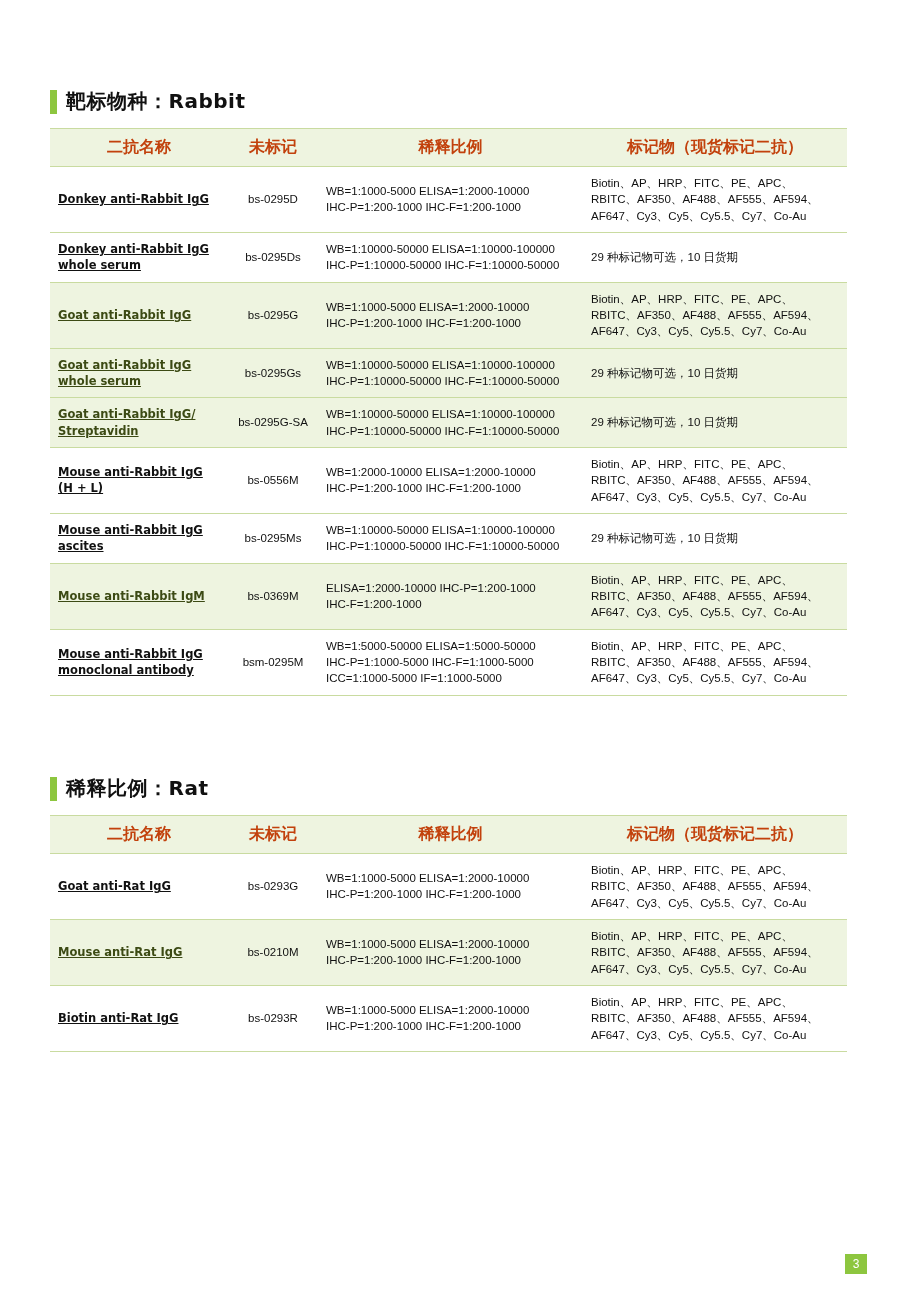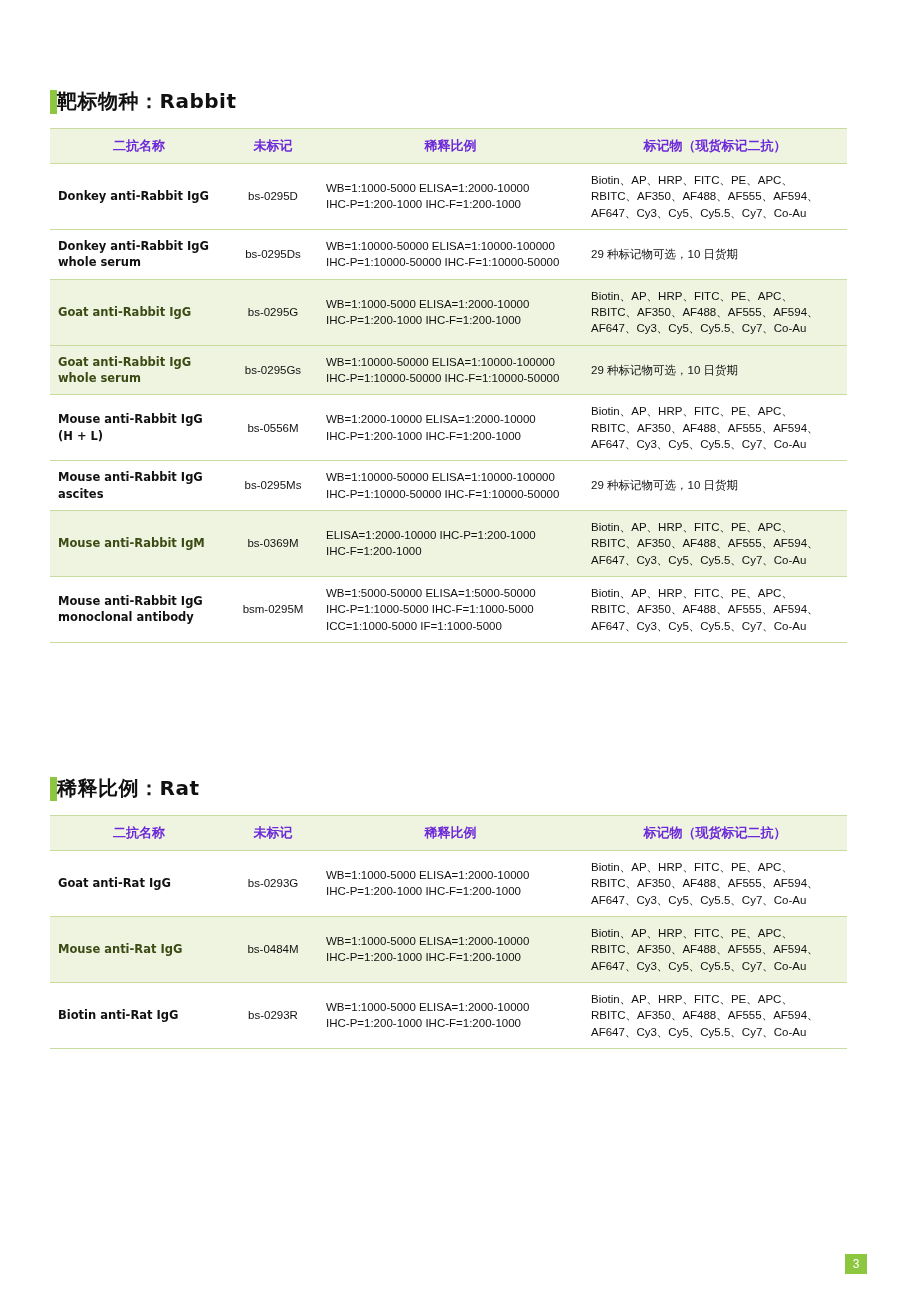--- a/index.html
+++ b/index.html
@@ -23,20 +23,21 @@
     padding: 0 50px;
   }
   .section {
     position: absolute;
     left: 50px;
     width: 817px;
   }
   .section-title {
     display: flex;
     align-items: center;
+    gap: 9px;
     margin-bottom: 13px;
   }
   .title-bar {
     width: 7px;
     height: 24px;
     background: #8dc63f;
     display: block;
     flex: 0 0 auto;
   }
   .title-text {
@@ -54,23 +55,23 @@
   }
   table.ab th, table.ab td {
     border-top: 1px solid #c9dba0;
     border-bottom: 1px solid #c9dba0;
     border-left: none;
     border-right: none;
     vertical-align: middle;
   }
   table.ab th {
     background: #eef4e0;
-    color: #6d28d9;
+    color: #c2410c;
     font-family: "DejaVu Sans", sans-serif;
-    font-size: 13px;
+    font-size: 16px;
     font-weight: bold;
     text-align: center;
     padding: 8px 4px;
     border-top: 1px solid #c9dba0;
     border-bottom: 1px solid #c9dba0;
   }
   table.ab td {
     padding: 8px 8px;
     font-size: 11.5px;
     line-height: 1.42;
@@ -80,20 +81,21 @@
   .col-dil  { width: 265px; }
   .col-lab  { width: 264px; }
 
   td.c-name {
     font-family: "DejaVu Sans", sans-serif;
     font-weight: bold;
     font-size: 11.5px;
     color: #111;
     padding-left: 14px;
     border-right: 1px solid #c9dba0;
+    text-decoration: underline;
   }
   td.c-code {
     text-align: center;
     font-size: 11.5px;
     color: #111;
     border-right: 1px solid #c9dba0;
     font-family: "Liberation Sans", sans-serif;
   }
   td.c-dil {
     font-size: 11.2px;
@@ -180,20 +182,27 @@
 RBITC、AF350、AF488、AF555、AF594、
 AF647、Cy3、Cy5、Cy5.5、Cy7、Co-Au</td>
           </tr>
           <tr class="alt">
             <td class="c-name">Goat anti-Rabbit IgG whole serum</td>
             <td class="c-code">bs-0295Gs</td>
             <td class="c-dil">WB=1:10000-50000  ELISA=1:10000-100000
 IHC-P=1:10000-50000  IHC-F=1:10000-50000</td>
             <td class="c-lab">29 种标记物可选，10 日货期</td>
           </tr>
+          <tr class="alt">
+            <td class="c-name">Goat anti-Rabbit IgG/ Streptavidin</td>
+            <td class="c-code">bs-0295G-SA</td>
+            <td class="c-dil">WB=1:10000-50000  ELISA=1:10000-100000
+IHC-P=1:10000-50000  IHC-F=1:10000-50000</td>
+            <td class="c-lab">29 种标记物可选，10 日货期</td>
+          </tr>
           <tr>
             <td class="c-name">Mouse anti-Rabbit IgG (H + L)</td>
             <td class="c-code">bs-0556M</td>
             <td class="c-dil">WB=1:2000-10000  ELISA=1:2000-10000
 IHC-P=1:200-1000  IHC-F=1:200-1000</td>
             <td class="c-lab">Biotin、AP、HRP、FITC、PE、APC、
 RBITC、AF350、AF488、AF555、AF594、
 AF647、Cy3、Cy5、Cy5.5、Cy7、Co-Au</td>
           </tr>
           <tr>
@@ -251,21 +260,21 @@
             <td class="c-name">Goat anti-Rat IgG</td>
             <td class="c-code">bs-0293G</td>
             <td class="c-dil">WB=1:1000-5000  ELISA=1:2000-10000
 IHC-P=1:200-1000  IHC-F=1:200-1000</td>
             <td class="c-lab">Biotin、AP、HRP、FITC、PE、APC、
 RBITC、AF350、AF488、AF555、AF594、
 AF647、Cy3、Cy5、Cy5.5、Cy7、Co-Au</td>
           </tr>
           <tr class="alt">
             <td class="c-name">Mouse anti-Rat IgG</td>
-            <td class="c-code">bs-0484M</td>
+            <td class="c-code">bs-0210M</td>
             <td class="c-dil">WB=1:1000-5000  ELISA=1:2000-10000
 IHC-P=1:200-1000  IHC-F=1:200-1000</td>
             <td class="c-lab">Biotin、AP、HRP、FITC、PE、APC、
 RBITC、AF350、AF488、AF555、AF594、
 AF647、Cy3、Cy5、Cy5.5、Cy7、Co-Au</td>
           </tr>
           <tr>
             <td class="c-name">Biotin anti-Rat IgG</td>
             <td class="c-code">bs-0293R</td>
             <td class="c-dil">WB=1:1000-5000  ELISA=1:2000-10000

